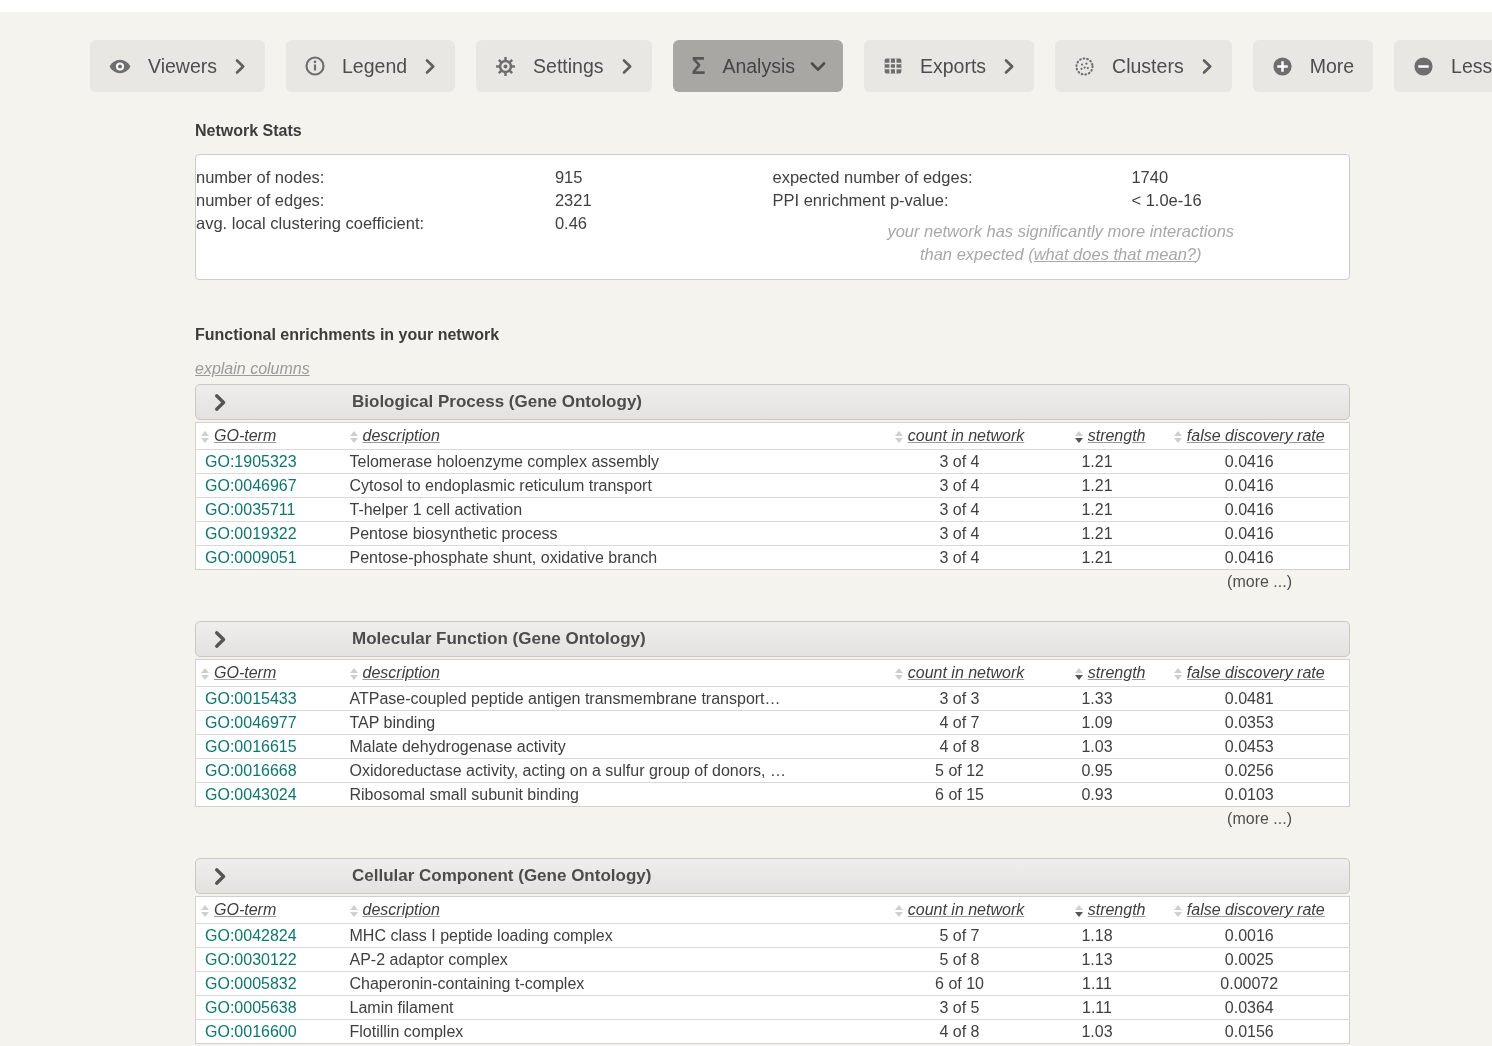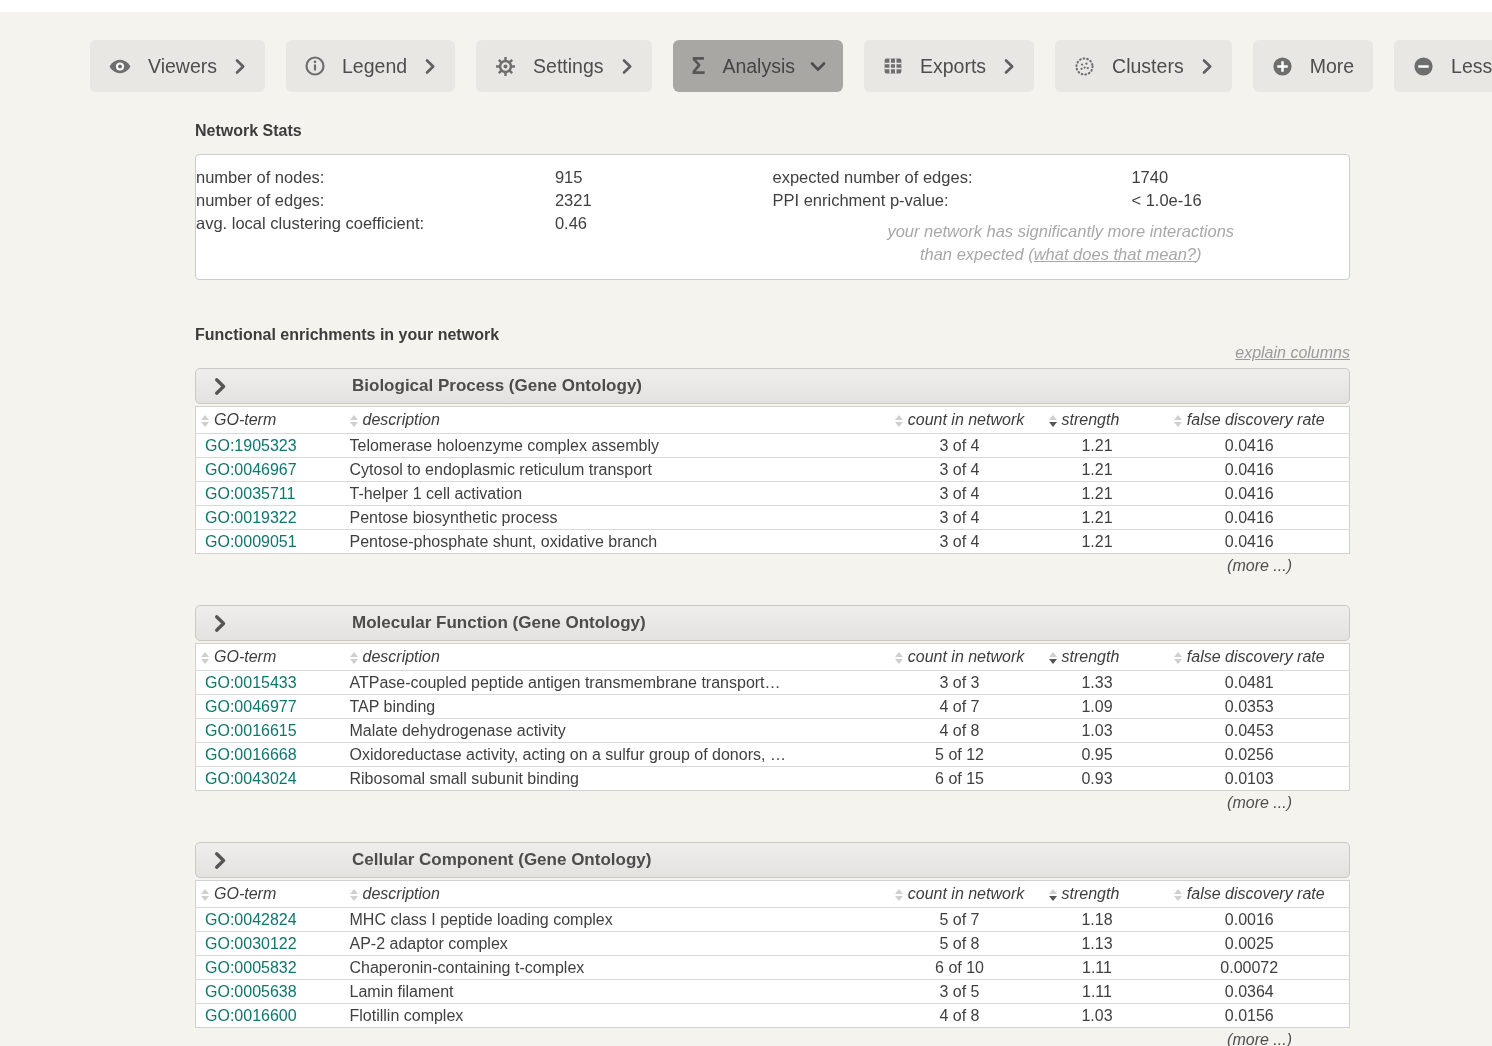--- a/index.html
+++ b/index.html
@@ -38,62 +38,62 @@
     padding:11px 0 13px;
   }
   .stats-col { width:50%; }
   .stat-row { display:flex; font-size:16.5px; line-height:23px; color:#3f3f3f; }
   .stat-label { flex:1; text-align:left; }
   .stat-value { width:40%; padding-left:13px; }
   .stats-note { margin-top:8px; font-style:italic; color:#a8a8a8; text-align:center; font-size:16.5px; line-height:23px; }
   .stats-note a { color:#a8a8a8; text-decoration:underline; cursor:pointer; }
 
   .enrich-heading { margin-top:46px; }
-  .explain-row { margin-top:0; margin-bottom:6px; text-align:right; font-size:16px; font-style:italic; }
+  .explain-row { margin-top:16px; margin-bottom:6px; font-size:16px; font-style:italic; }
   .explain-row a { color:#9b9b9b; text-decoration:underline; cursor:pointer; }
 
   
   .enrich-section + .enrich-section { margin-top:30px; }
   .section-bar {
     display:flex; align-items:center; height:36px;
     background:linear-gradient(#efeeec,#e3e2df);
     border:1px solid #c9c8c5; border-radius:5px;
   }
   .bar-chev { margin-left:17px; display:inline-flex; cursor:pointer; }
   .bar-title { margin-left:125px; font-weight:bold; font-size:17px; color:#4c4c4c; }
 
   table.enrich-table {
     width:100%; border-collapse:collapse; background:#fff;
     border:1px solid #d0d0cd; margin-top:2px; table-layout:fixed;
   }
   .enrich-table th {
     font-style:italic; font-weight:normal; font-size:16px; color:#3d3d3d;
     padding:4px 4px; text-align:left; cursor:pointer; white-space:nowrap;
   }
-  .enrich-table th .lbl { text-decoration-color:#9a9a9a; }
+  .enrich-table th .lbl { text-decoration:underline; text-decoration-color:#9a9a9a; }
   .enrich-table th.c-term { width:150px; padding-left:5px; }
   .enrich-table th.c-count { width:170px; text-align:center; }
-  .enrich-table th.c-strength { width:105px; text-align:left; }
+  .enrich-table th.c-strength { width:105px; text-align:right; }
   .enrich-table th.c-fdr { width:200px; text-align:center; }
   .enrich-table td {
     border-top:1px solid #d9d9d7; padding:2.5px 4px;
     font-size:16px; color:#3f3f3f; overflow:hidden; white-space:nowrap;
   }
   .enrich-table td.t-term { padding-left:9px; }
   .enrich-table td.t-count, .enrich-table td.t-strength, .enrich-table td.t-fdr { text-align:center; }
   a.go-term { color:#0f766e; text-decoration-color:#a6a6a6; cursor:pointer; }
 
   .sort { display:inline-flex; flex-direction:column; gap:2px; margin-right:5px; vertical-align:middle; }
   .sort i { display:block; width:0; height:0; border-left:4px solid transparent; border-right:4px solid transparent; }
   .sort i.up { border-bottom:5px solid #cfcfcf; }
   .sort i.down { border-top:5px solid #cfcfcf; }
   .sort.desc i.down { border-top-color:#555; }
 
   .more-row { text-align:right; padding:3px 58px 0 0; font-size:16px; }
-  .more-row a { font-style:italic; color:#4f4f4f; text-decoration:none; cursor:pointer; }
+  .more-row a { color:#4f4f4f; text-decoration:none; cursor:pointer; }
 </style>
 </head>
 <body>
 
 <div class="top-strip"></div>
 
 <div class="toolbar">
   <button class="tb-btn">
     <span class="icn">
       <svg width="22" height="15" viewBox="0 0 24 16">

